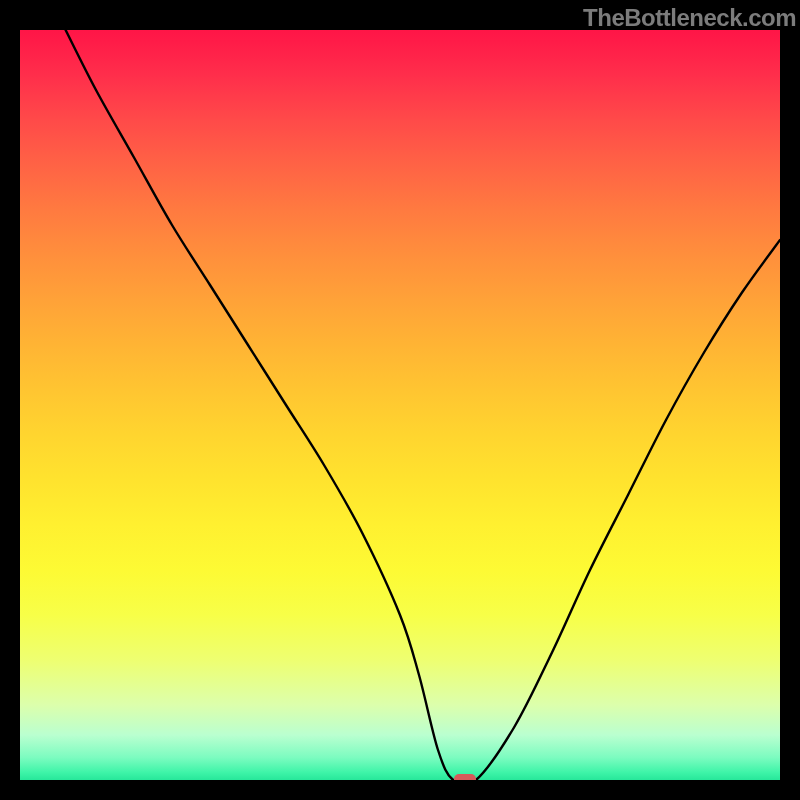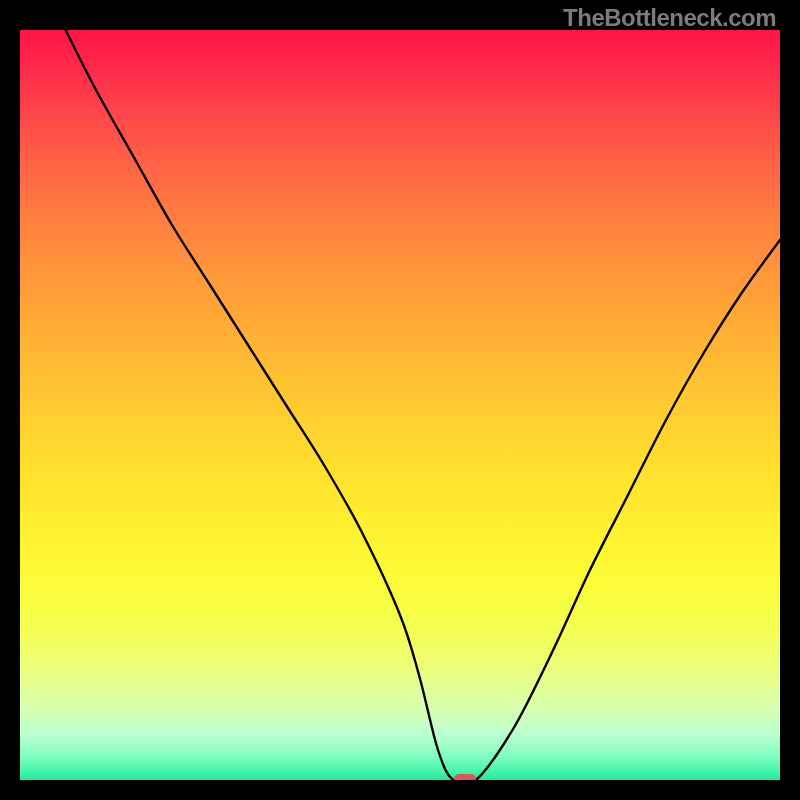--- a/index.html
+++ b/index.html
@@ -6,21 +6,21 @@
   html, body { width: 800px; height: 800px; overflow: hidden; background: #000; }
   .frame {
     position: relative;
     width: 800px;
     height: 800px;
     background: #000;
   }
   .watermark {
     position: absolute;
     top: 4px;
-    right: 24px;
+    right: 4px;
     font-family: Arial, Helvetica, sans-serif;
     font-size: 24px;
     font-weight: bold;
     color: #7c7c7c;
     letter-spacing: -0.5px;
     z-index: 10;
   }
   .plot-area {
     position: absolute;
     left: 20px;

